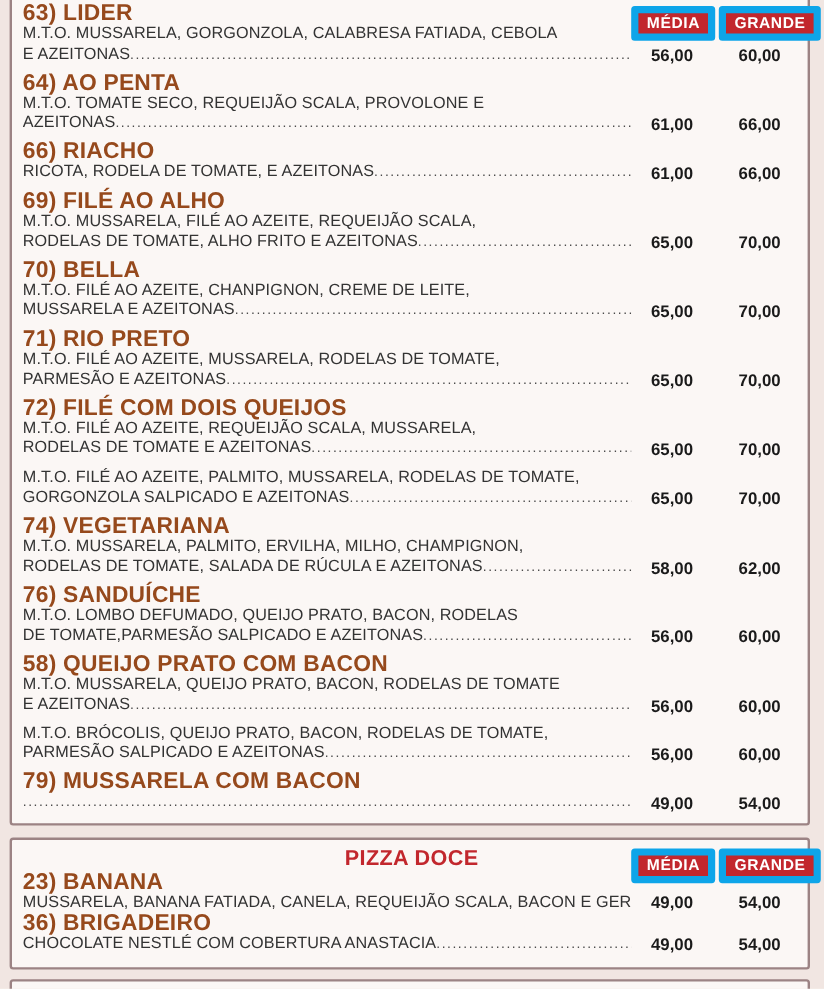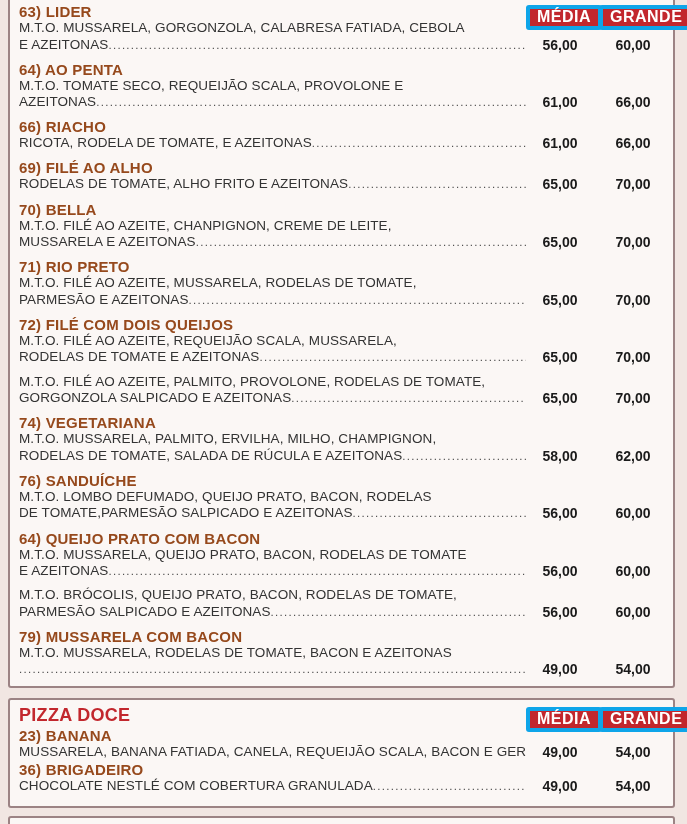--- a/index.html
+++ b/index.html
@@ -31,34 +31,34 @@
   .items-flow{padding:2px 6px 4px 9px;}
   .badges-row{
     position:absolute;top:7px;right:6px;display:flex;z-index:2;
   }
   .badge-cell{width:68px;text-align:center;}
   .badge-cell + .badge-cell{margin-left:5px;}
   .badge{
     display:inline-block;
     background:var(--badge-bg,#c2272d);
     color:var(--badge-text,#ffffff);
-    border:4px solid #0ea5e9;
+    border:6px solid #0ea5e9;
     border-radius:3px;
-    font-size:16px;font-weight:700;letter-spacing:.5px;
+    font-size:13px;font-weight:700;letter-spacing:.5px;
     padding:2px 7px 3px;
     line-height:12px;
   }
   .section-title{
     font-size:18px;font-weight:700;letter-spacing:.3px;
     color:var(--section-title,#c2272d);
-    line-height:22px;margin:2px 0 1px;
+    line-height:22px;margin:2px 0 1px;text-align:center;
   }
   .menu-item{min-height:0;}
   .item-title{
-    font-size:15px;font-weight:700;line-height:17px;
+    font-size:19px;font-weight:700;line-height:17px;
     color:var(--item-title,#96491c);
     letter-spacing:.2px;
     white-space:nowrap;
   }
   .desc-line{
     font-size:13.5px;line-height:16.5px;color:var(--desc-col,#333333);
     letter-spacing:.1px;white-space:nowrap;overflow:hidden;
   }
   .item-row{display:flex;align-items:flex-end;}
   .desc-wrap{
@@ -107,20 +107,21 @@
         <div class="menu-item">
           <div class="item-title">66) RIACHO</div>
           <div class="item-row">
             <div class="desc-wrap"><span>RICOTA, RODELA DE TOMATE, E AZEITONAS</span><span class="dots">............................................................................................................................................................................................................................</span></div>
             <div class="price-col media">61,00</div>
             <div class="price-col grande">66,00</div>
           </div>
         </div>
         <div class="menu-item">
           <div class="item-title">69) FILÉ AO ALHO</div>
+          <div class="desc-line">M.T.O. MUSSARELA, FILÉ AO AZEITE, REQUEIJÃO SCALA,</div>
           <div class="item-row">
             <div class="desc-wrap"><span>RODELAS DE TOMATE, ALHO FRITO E AZEITONAS</span><span class="dots">............................................................................................................................................................................................................................</span></div>
             <div class="price-col media">65,00</div>
             <div class="price-col grande">70,00</div>
           </div>
         </div>
         <div class="menu-item">
           <div class="item-title">70) BELLA</div>
           <div class="desc-line">M.T.O. FILÉ AO AZEITE, CHANPIGNON, CREME DE LEITE,</div>
           <div class="item-row">
@@ -141,21 +142,21 @@
         <div class="menu-item">
           <div class="item-title">72) FILÉ COM DOIS QUEIJOS</div>
           <div class="desc-line">M.T.O. FILÉ AO AZEITE, REQUEIJÃO SCALA, MUSSARELA,</div>
           <div class="item-row">
             <div class="desc-wrap"><span>RODELAS DE TOMATE  E  AZEITONAS</span><span class="dots">............................................................................................................................................................................................................................</span></div>
             <div class="price-col media">65,00</div>
             <div class="price-col grande">70,00</div>
           </div>
         </div>
         <div class="menu-item">
-          <div class="desc-line">M.T.O. FILÉ AO AZEITE, PALMITO, PROVOLONE, RODELAS DE TOMATE,</div>
+          <div class="desc-line">M.T.O. FILÉ AO AZEITE, PALMITO, MUSSARELA, RODELAS DE TOMATE,</div>
           <div class="item-row">
             <div class="desc-wrap"><span>GORGONZOLA SALPICADO E AZEITONAS</span><span class="dots">............................................................................................................................................................................................................................</span></div>
             <div class="price-col media">65,00</div>
             <div class="price-col grande">70,00</div>
           </div>
         </div>
         <div class="menu-item">
           <div class="item-title">74) VEGETARIANA</div>
           <div class="desc-line">M.T.O. MUSSARELA, PALMITO, ERVILHA, MILHO, CHAMPIGNON,</div>
           <div class="item-row">
@@ -167,39 +168,38 @@
         <div class="menu-item">
           <div class="item-title">76) SANDUÍCHE</div>
           <div class="desc-line">M.T.O. LOMBO DEFUMADO, QUEIJO PRATO, BACON, RODELAS</div>
           <div class="item-row">
             <div class="desc-wrap"><span>DE TOMATE,PARMESÃO SALPICADO E AZEITONAS</span><span class="dots">............................................................................................................................................................................................................................</span></div>
             <div class="price-col media">56,00</div>
             <div class="price-col grande">60,00</div>
           </div>
         </div>
         <div class="menu-item">
-          <div class="item-title">64) QUEIJO PRATO COM BACON</div>
+          <div class="item-title">58) QUEIJO PRATO COM BACON</div>
           <div class="desc-line">M.T.O. MUSSARELA, QUEIJO PRATO, BACON, RODELAS DE TOMATE</div>
           <div class="item-row">
             <div class="desc-wrap"><span>E AZEITONAS</span><span class="dots">............................................................................................................................................................................................................................</span></div>
             <div class="price-col media">56,00</div>
             <div class="price-col grande">60,00</div>
           </div>
         </div>
         <div class="menu-item">
           <div class="desc-line">M.T.O. BRÓCOLIS, QUEIJO PRATO, BACON, RODELAS DE TOMATE,</div>
           <div class="item-row">
             <div class="desc-wrap"><span>PARMESÃO SALPICADO E AZEITONAS</span><span class="dots">............................................................................................................................................................................................................................</span></div>
             <div class="price-col media">56,00</div>
             <div class="price-col grande">60,00</div>
           </div>
         </div>
         <div class="menu-item">
           <div class="item-title">79) MUSSARELA COM BACON</div>
-          <div class="desc-line">M.T.O. MUSSARELA, RODELAS DE TOMATE, BACON E AZEITONAS</div>
           <div class="item-row">
             <div class="desc-wrap"><span></span><span class="dots">............................................................................................................................................................................................................................</span></div>
             <div class="price-col media">49,00</div>
             <div class="price-col grande">54,00</div>
           </div>
         </div>
       </div>
     </div>
   <div class="section-box" id="box-doce" style="border-color: rgb(156, 131, 132);">
       <div class="badges-row">
@@ -212,21 +212,21 @@
           <div class="item-title">23) BANANA</div>
           <div class="item-row">
             <div class="desc-wrap"><span>MUSSARELA, BANANA FATIADA, CANELA, REQUEIJÃO SCALA, BACON E GERGELIM</span></div>
             <div class="price-col media">49,00</div>
             <div class="price-col grande">54,00</div>
           </div>
         </div>
         <div class="menu-item">
           <div class="item-title">36) BRIGADEIRO</div>
           <div class="item-row">
-            <div class="desc-wrap"><span>CHOCOLATE NESTLÉ COM COBERTURA GRANULADA</span><span class="dots">................................................................................................................................................................</span></div>
+            <div class="desc-wrap"><span>CHOCOLATE NESTLÉ COM COBERTURA ANASTACIA</span><span class="dots">................................................................................................................................................................</span></div>
             <div class="price-col media">49,00</div>
             <div class="price-col grande">54,00</div>
           </div>
         </div>
       </div>
     </div>
   <div class="section-box" id="box-next" style="border-color: rgb(156, 131, 132);"></div>
 </div>
 
 </body></html>

